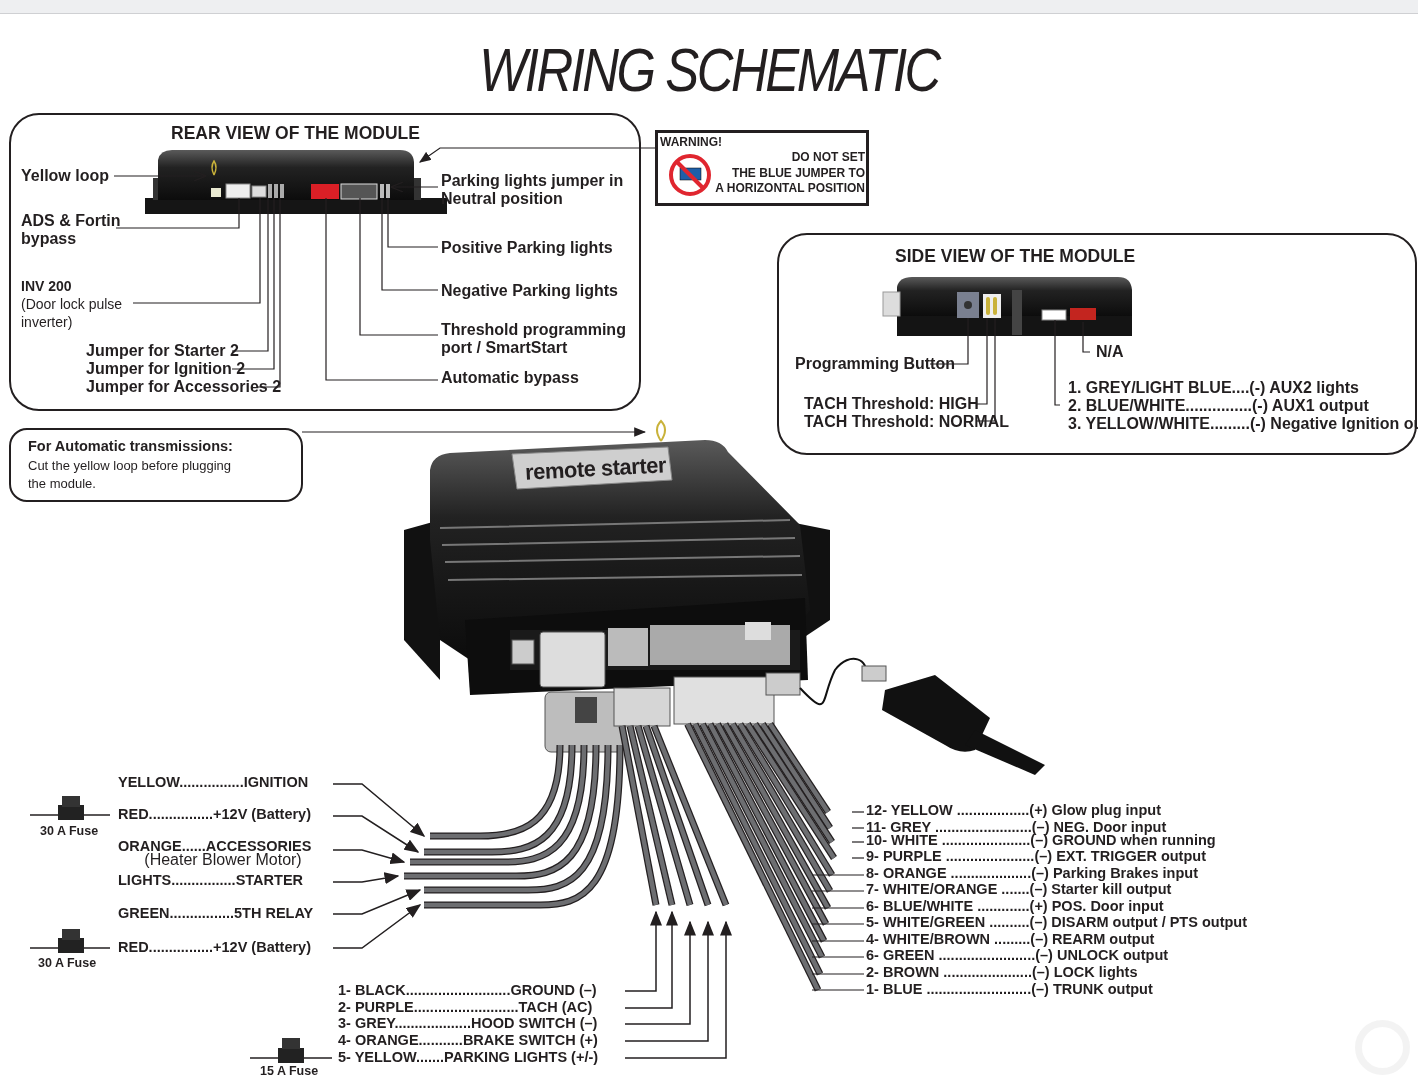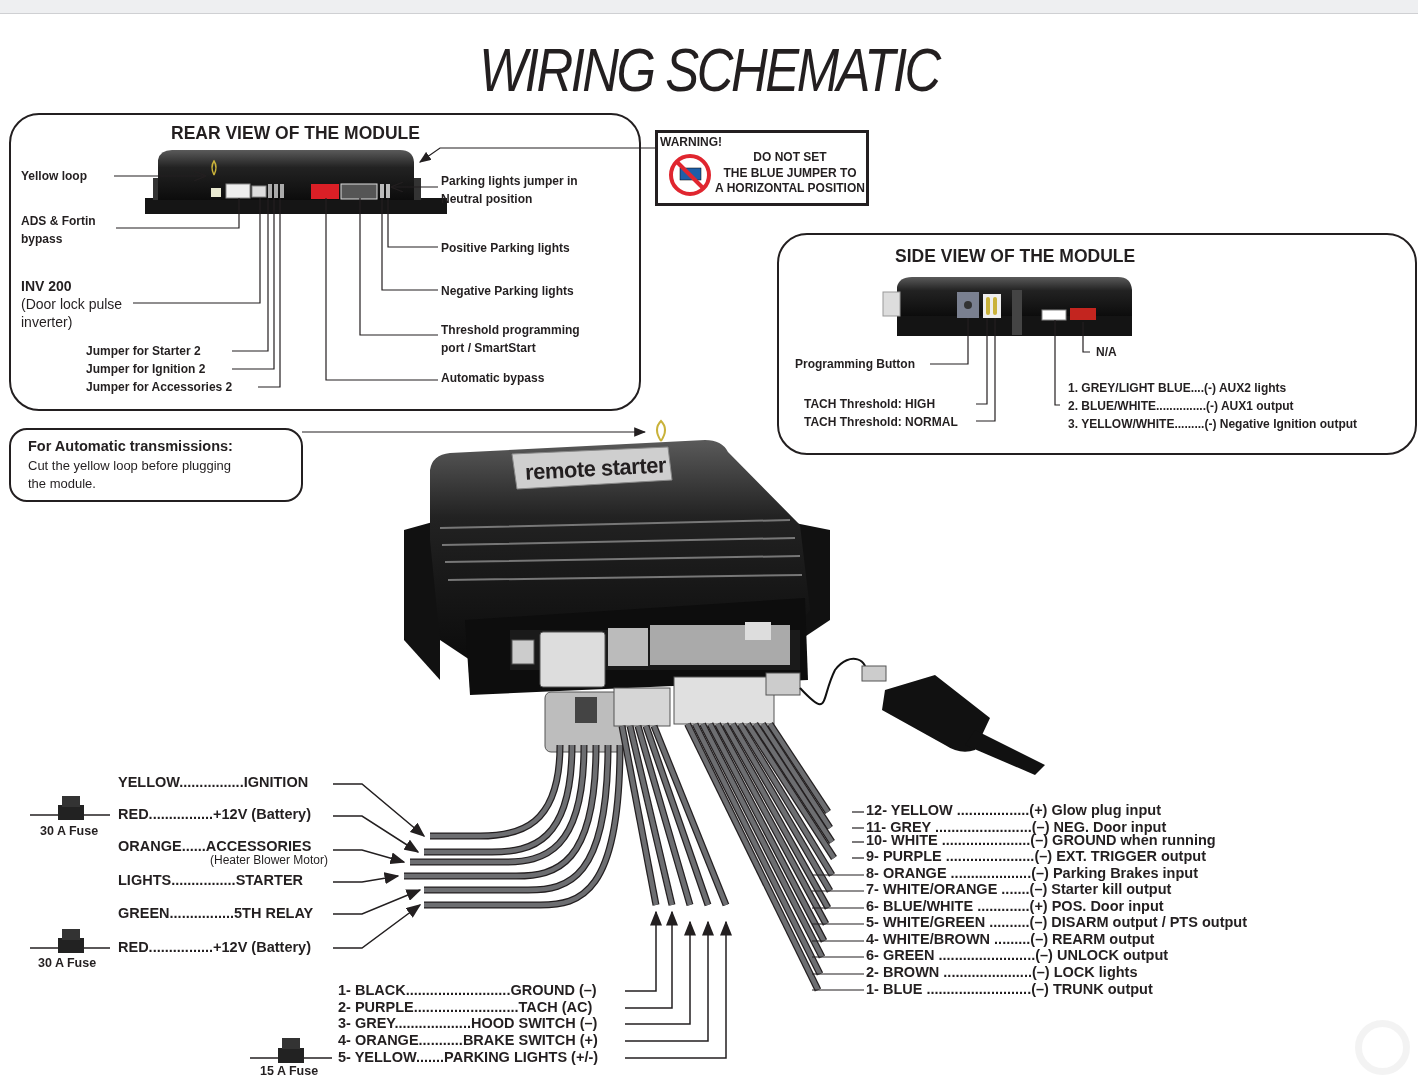--- a/index.html
+++ b/index.html
@@ -1,24 +1,24 @@
 <!DOCTYPE html>
 <html><head>
 <meta charset="utf-8">
 <style>
   html,body{margin:0;padding:0;background:#fff;}
   body{width:1418px;height:1080px;position:relative;overflow:hidden;font-family:"Liberation Sans",sans-serif;color:#231f20;}
   .topbar{position:absolute;left:0;top:0;width:1418px;height:13px;background:#eeeff1;border-bottom:1px solid #cfd0d3;}
   .title{position:absolute;left:0;top:34px;width:1418px;text-align:center;font-family:"Liberation Sans",sans-serif;font-style:italic;font-size:62px;letter-spacing:-3px;color:#231f20;transform:scaleX(0.82);transform-origin:709px 0;}
   .box{position:absolute;border:2.5px solid #231f20;border-radius:30px;background:#fff;}
-  .t{position:absolute;font-weight:bold;font-size:12px;white-space:nowrap;line-height:18px;}
+  .t{position:absolute;font-weight:bold;font-size:16px;white-space:nowrap;line-height:18px;}
   .tn{position:absolute;font-size:14px;white-space:nowrap;line-height:18px;}
   .h{position:absolute;font-weight:bold;font-size:17.5px;white-space:nowrap;text-align:right;}
   .lbl{position:absolute;font-weight:bold;font-size:14.5px;white-space:nowrap;line-height:17px;}
-  .sub{font-weight:normal;font-size:12px;display:block;text-align:right;line-height:10px;}
+  .sub{font-weight:normal;font-size:16px;display:block;text-align:center;line-height:10px;}
   svg{position:absolute;left:0;top:0;}
   .wm{position:absolute;left:1355px;top:1020px;width:55px;height:55px;border-radius:50%;border:7px solid #f0f0f0;box-sizing:border-box;opacity:.8;}
 </style>
 </head>
 <body>
 
 <div class="topbar"></div>
 <div class="title">WIRING SCHEMATIC</div>
 
 <svg width="1418" height="1080">
@@ -245,21 +245,21 @@
 <div class="t" style="left:441px;top:239px;">Positive Parking lights</div>
 <div class="t" style="left:441px;top:282px;">Negative Parking lights</div>
 <div class="t" style="left:441px;top:321px;">
   <span>Threshold programming</span><br>
   <span>port / SmartStart</span>
 </div>
 <div class="t" style="left:441px;top:369px;">Automatic bypass</div>
 
 <div style="position:absolute;left:655px;top:130px;width:208px;height:70px;border:3px solid #231f20;"></div>
 <div style="position:absolute;left:660px;top:135px;font-weight:bold;font-size:12px;">WARNING!</div>
-<div style="position:absolute;left:715px;top:150px;width:150px;text-align:center;font-weight:bold;font-size:12px;line-height:15.5px;">
+<div style="position:absolute;left:715px;top:150px;width:150px;text-align:right;font-weight:bold;font-size:12px;line-height:15.5px;">
   <span>DO NOT SET</span><br>
   <span>THE BLUE JUMPER TO</span><br>
   <span>A HORIZONTAL POSITION</span>
 </div>
 
 <div class="box" style="left:777px;top:233px;width:636px;height:218px;background:transparent;"></div>
 <div class="h" style="left:895px;top:246px;">SIDE VIEW OF THE MODULE</div>
 <div class="t" style="left:795px;top:355px;">Programming Button</div>
 <div class="t" style="left:804px;top:395px;">TACH Threshold: HIGH</div>
 <div class="t" style="left:804px;top:413px;">TACH Threshold: NORMAL</div>

